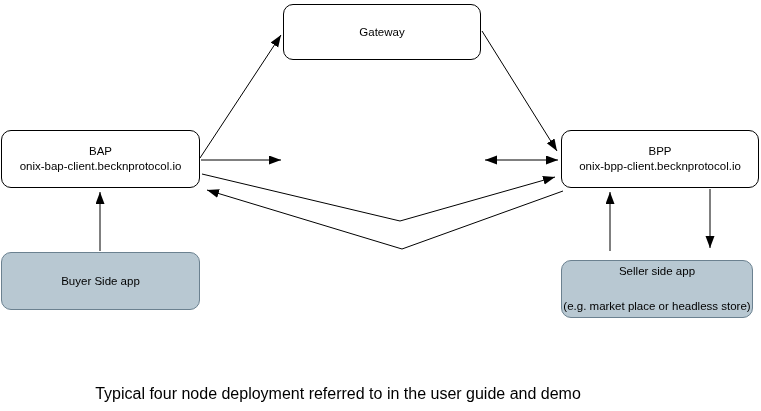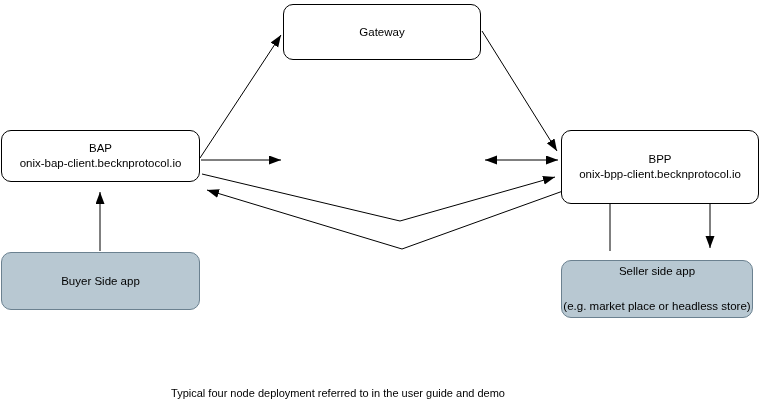--- a/index.html
+++ b/index.html
@@ -28,30 +28,30 @@
     text-align:center;
     font-size:11.5px;
     line-height:15px;
     white-space:nowrap;
   }
   .node.app{
     background:var(--app-fill,#b8c8d2);
     border-color:var(--app-border,#6b8190);
   }
   .node-gateway{left:283px;top:4px;width:198px;height:56px;}
-  .node-bap{left:1px;top:130px;width:199px;height:52px;}
+  .node-bap{left:1px;top:130px;width:199px;height:58px;}
   .node-registry{left:284px;top:130px;width:198px;height:58px;}
-  .node-bpp{left:561px;top:130px;width:198px;height:74px;}
+  .node-bpp{left:561px;top:130px;width:198px;height:58px;}
   .node-buyer{left:1px;top:252px;width:199px;height:58px;}
   .node-seller{left:561px;top:260px;width:192px;height:58px;gap:20px;}
   .caption{
     position:absolute;
     left:0;top:386px;width:676px;
     text-align:center;
-    font-size:11px;
+    font-size:16px;
     line-height:15px;
   }
 </style>
 </head>
 <body>
 
 <div class="canvas">
 
   <svg class="edges-layer" width="761" height="411" viewBox="0 0 761 411" xmlns="http://www.w3.org/2000/svg">
     <defs>

